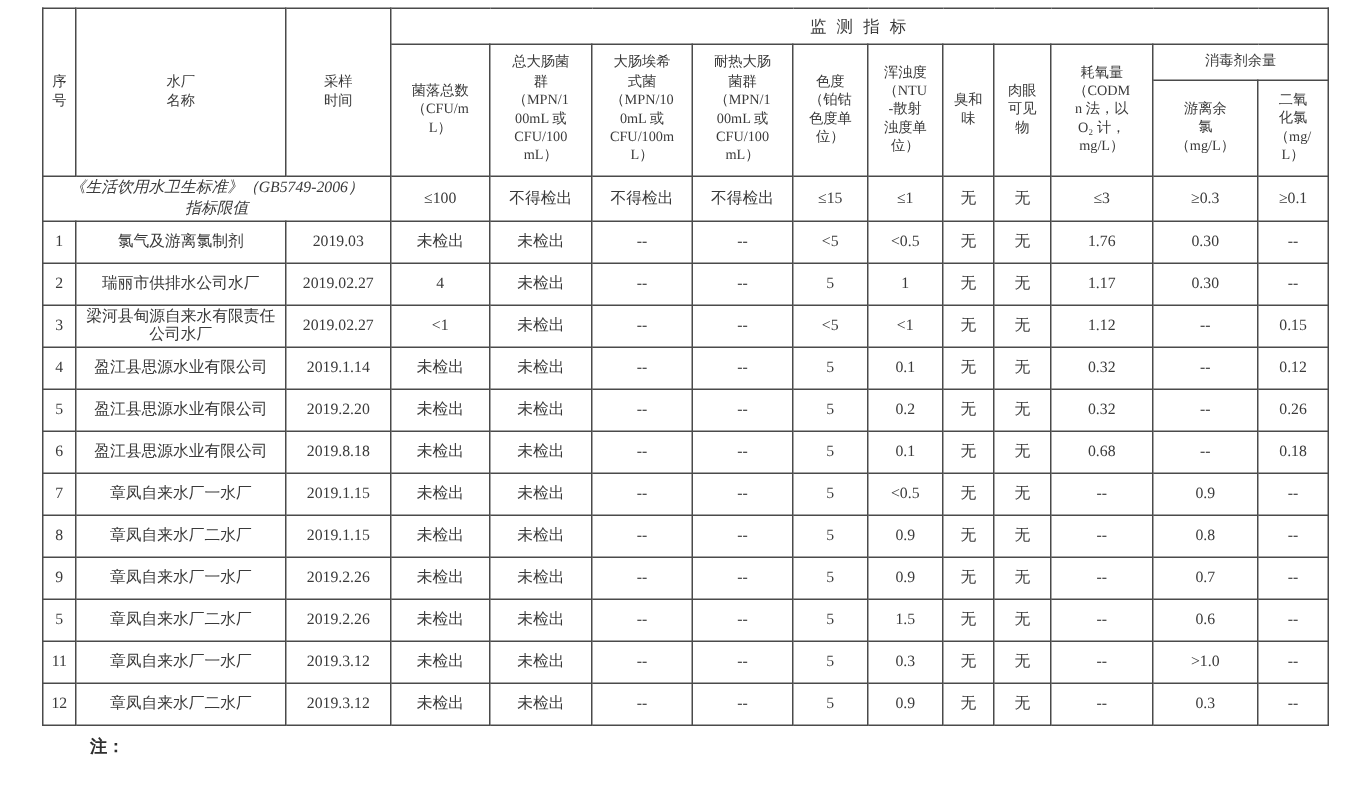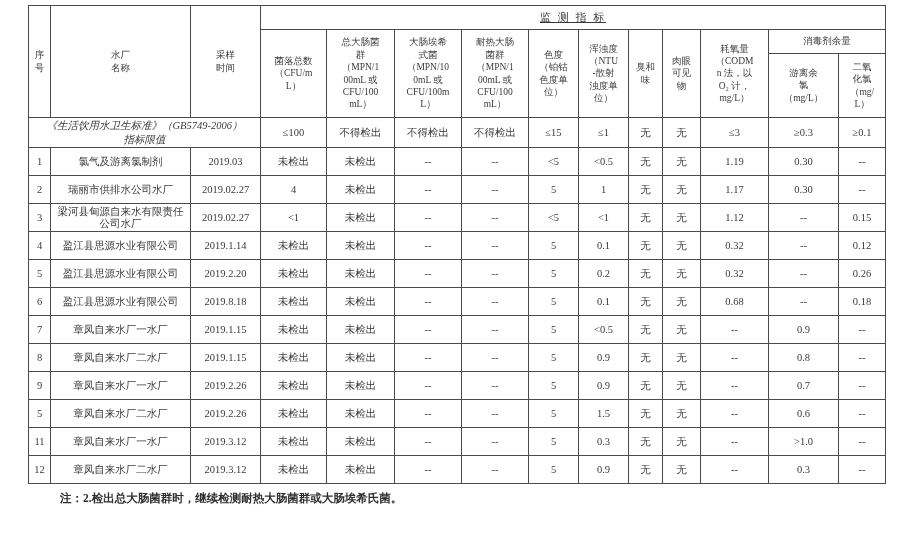--- a/index.html
+++ b/index.html
@@ -71,21 +71,21 @@
         <col style="width:47px">
     </colgroup>
     <thead>
       <tr class="hrow2">
         <th rowspan="3" class="colhead pre">序
 号</th>
         <th rowspan="3" class="colhead pre">水厂
 名称</th>
         <th rowspan="3" class="colhead pre">采样
 时间</th>
-        <th colspan="11" class="hrow1" style="height:20px;font-size:11px;letter-spacing:2px;text-decoration:underline;">监 测 指 标</th>
+        <th colspan="11" class="hrow1" style="height:20px;font-size:11px;letter-spacing:2px;">监 测 指 标</th>
       </tr>
       <tr class="hrow2">
         <th rowspan="2" class="colhead pre">菌落总数
 （CFU/m
 L）</th>
         <th rowspan="2" class="colhead pre">总大肠菌
 群
 （MPN/1
 00mL 或
 CFU/100
@@ -154,21 +154,21 @@
       <td class="name-cell">氯气及游离氯制剂</td>
       <td>2019.03</td>
       <td>未检出</td>
       <td>未检出</td>
       <td>--</td>
       <td>--</td>
       <td>&lt;5</td>
       <td>&lt;0.5</td>
       <td>无</td>
       <td>无</td>
-      <td>1.19</td>
+      <td>1.76</td>
       <td>0.30</td>
       <td>--</td>
     </tr>
         <tr class="datarow">
       <td>2</td>
       <td class="name-cell">瑞丽市供排水公司水厂</td>
       <td>2019.02.27</td>
       <td>4</td>
       <td>未检出</td>
       <td>--</td>
@@ -340,17 +340,16 @@
       <td>--</td>
       <td>0.3</td>
       <td>--</td>
     </tr>
       </tbody>
   </table>
 
   <div class="notes">
     <span>注：</span>
     <div class="note-lines">
-      <div>2.检出总大肠菌群时，继续检测耐热大肠菌群或大肠埃希氏菌。</div>
     </div>
   </div>
 
 </div>
 
 </body></html>

